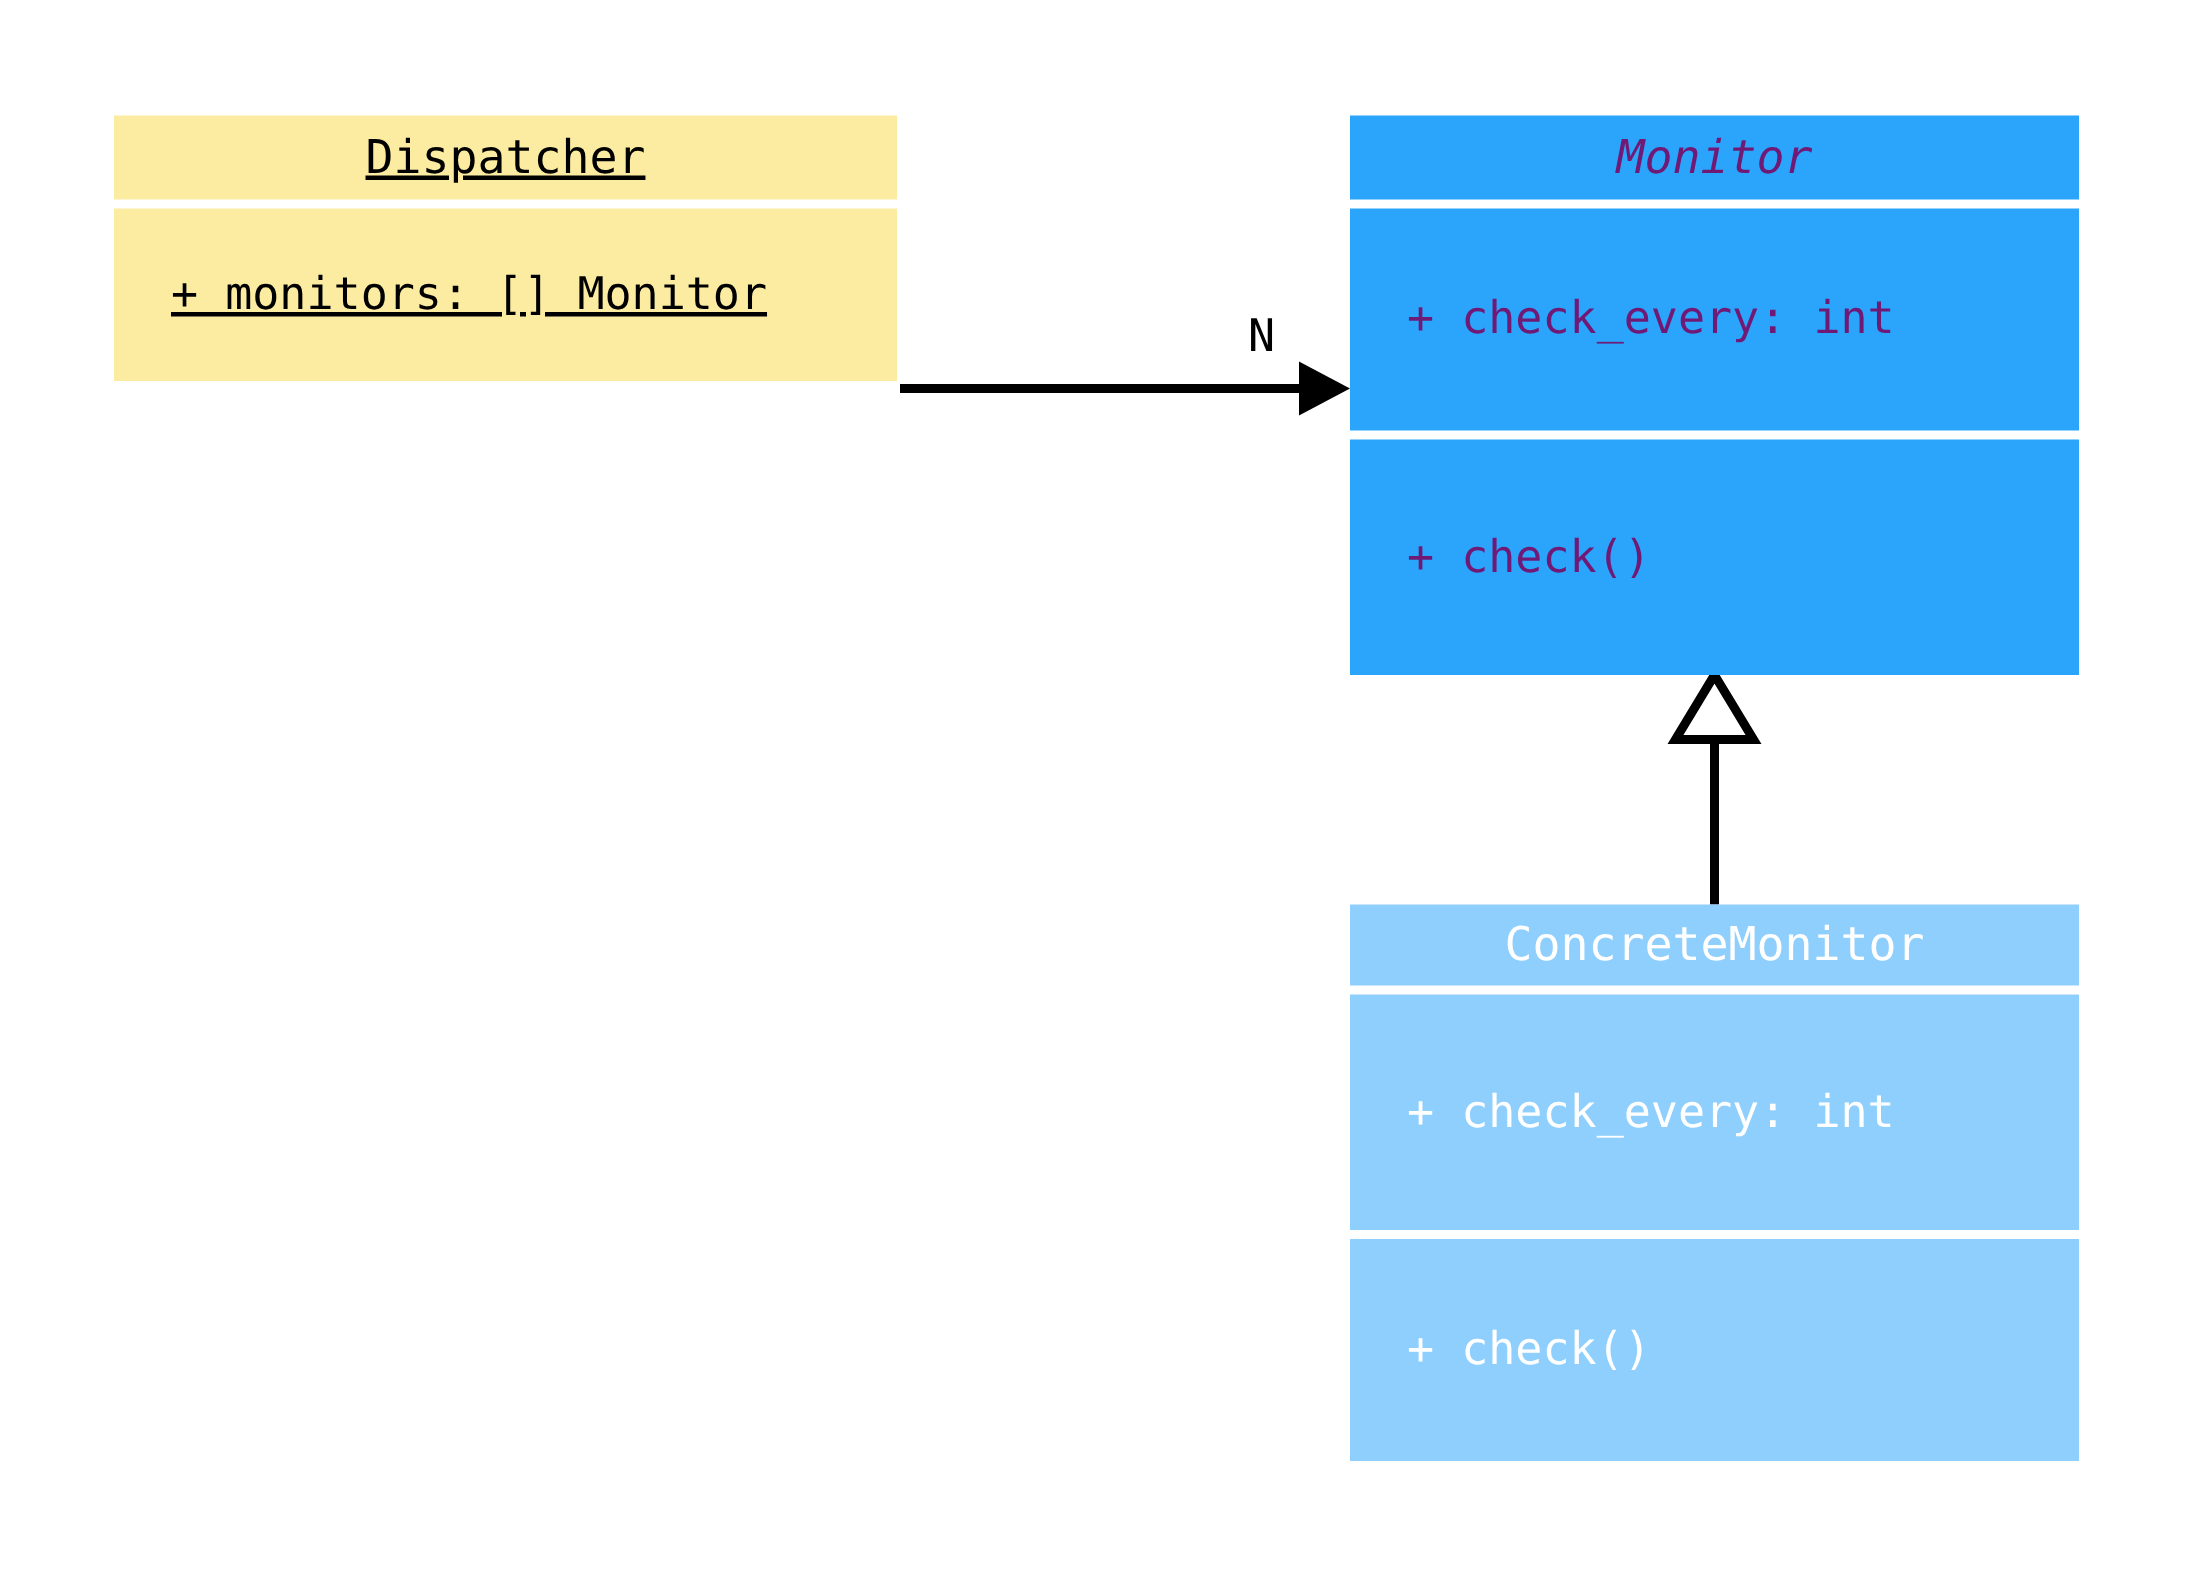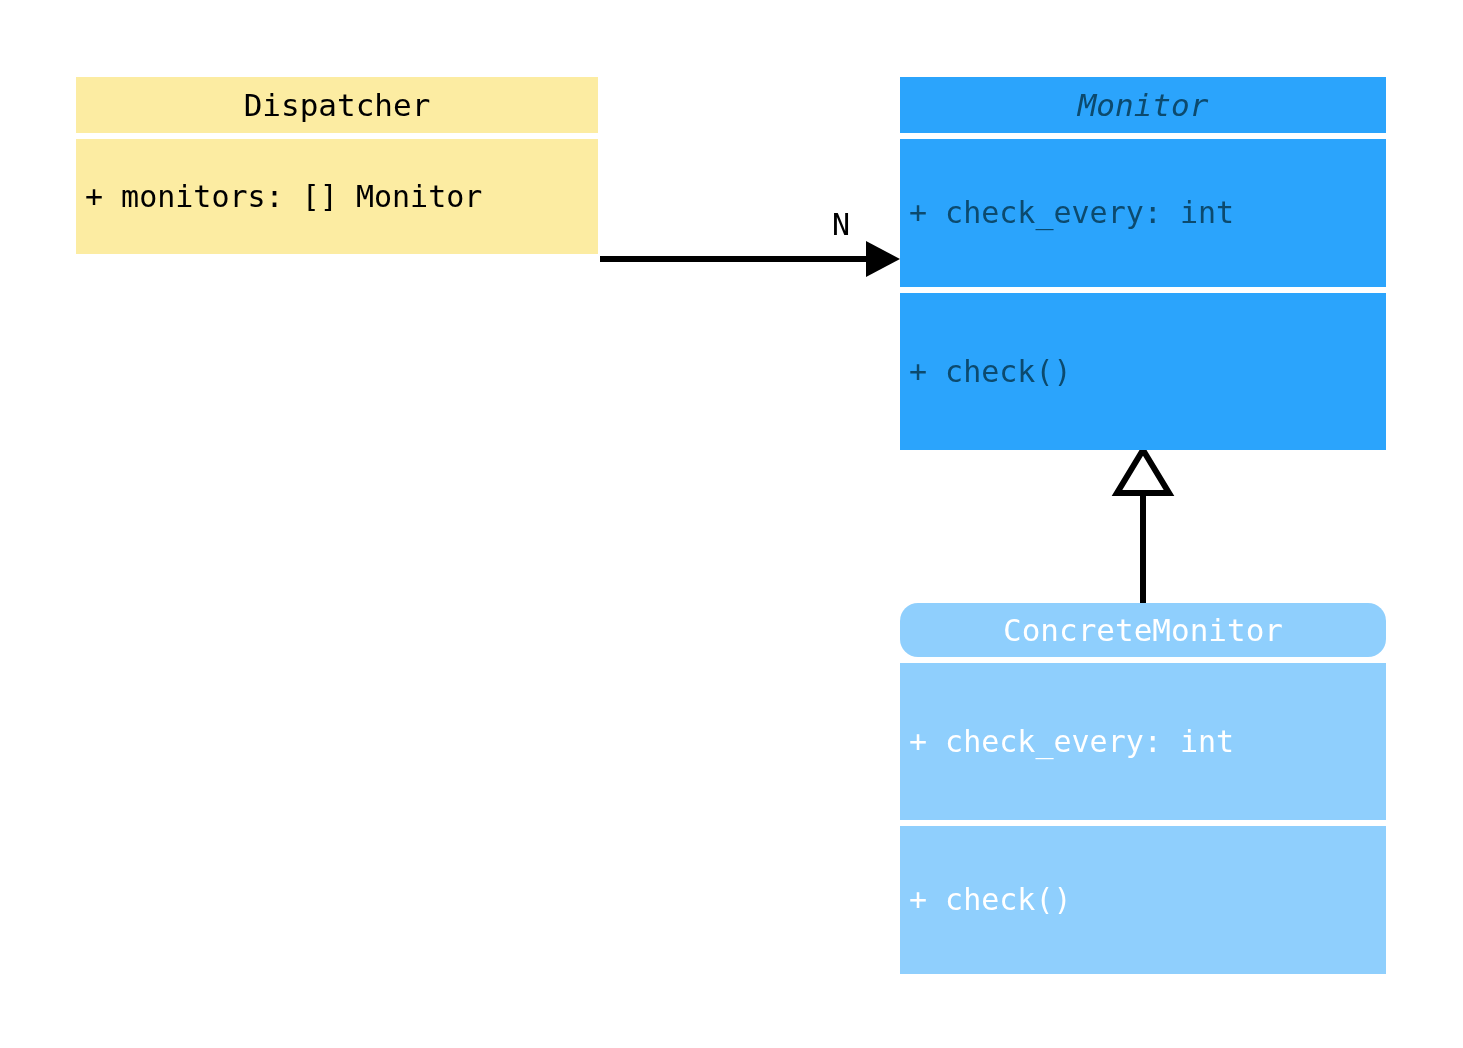--- a/index.html
+++ b/index.html
@@ -36,21 +36,21 @@
     align-items: center;
     overflow: hidden;
   }
 
   .compartment.title {
     justify-content: center;
   }
 
   .compartment.body {
     justify-content: flex-start;
-    padding-left: 9px;
+    padding-left: 38px;
   }
 
   .class-title {
     font-size: 31px;
     letter-spacing: 0px;
     white-space: pre;
   }
 
   .class-title.abstract {
     font-style: italic;
@@ -64,50 +64,51 @@
 
   
   #class-dispatcher {
     left: 76px;
     top: 77px;
     width: 522px;
   }
   #class-dispatcher .compartment {
     background: #fceca2;
     color: #000000;
+    text-decoration: underline;
   }
   #dispatcher-title-compartment { height: 56px; }
   #dispatcher-attributes-compartment { height: 115px; }
   #dispatcher-methods-compartment { height: 185px; }
 
   
   #class-monitor {
     left: 900px;
     top: 77px;
     width: 486px;
   }
   #class-monitor .compartment {
     background: #2ba4fc;
-    color: #0c4a6e;
+    color: #701a75;
   }
   #monitor-title-compartment { height: 56px; }
   #monitor-attributes-compartment { height: 148px; }
   #monitor-methods-compartment { height: 157px; }
 
   
   #class-concretemonitor {
     left: 900px;
     top: 603px;
     width: 486px;
   }
   #class-concretemonitor .compartment {
     background: #8fcffd;
     color: #ffffff;
   }
-  #concrete-title-compartment { height: 54px; border-radius: 18px; }
+  #concrete-title-compartment { height: 54px; }
   #concrete-attributes-compartment { height: 157px; }
   #concrete-methods-compartment { height: 148px; }
 
   
   .edge-label {
     position: absolute;
     font-size: 30px;
     color: #000000;
     white-space: pre;
   }

